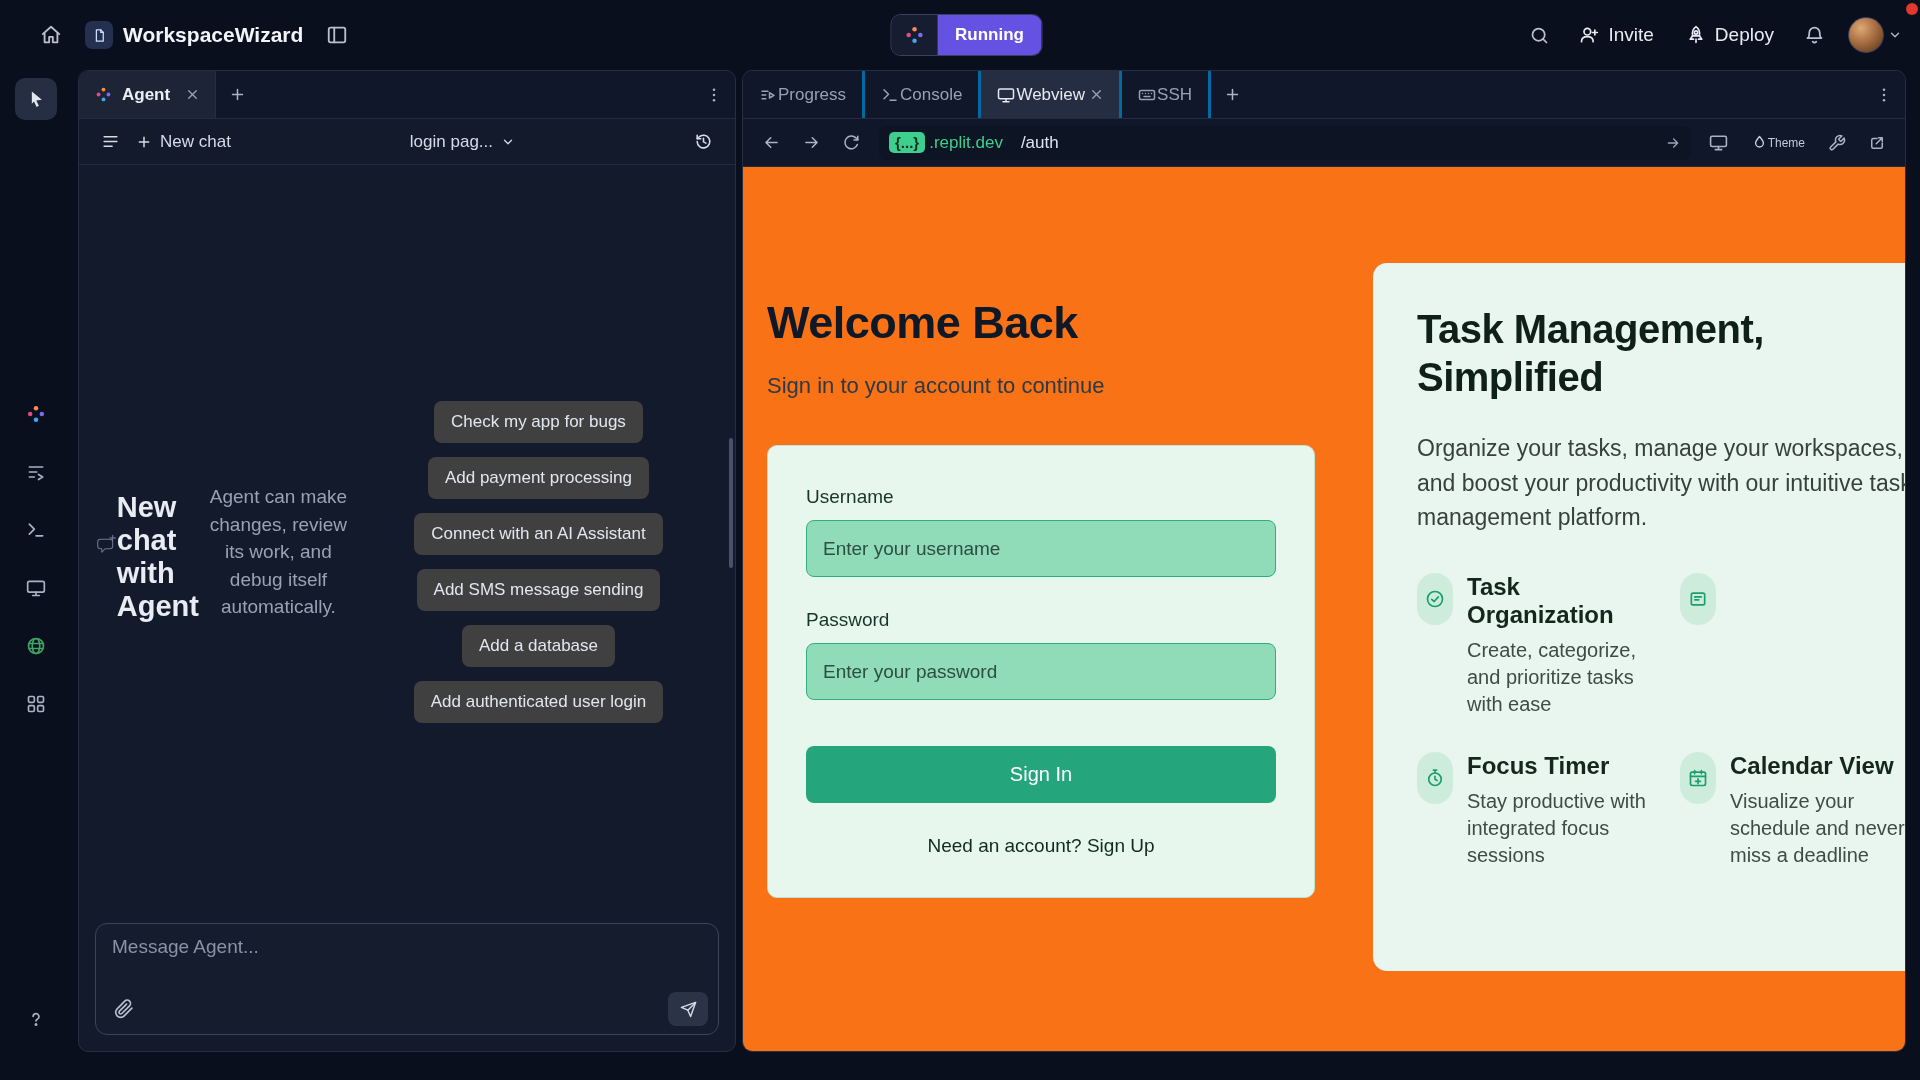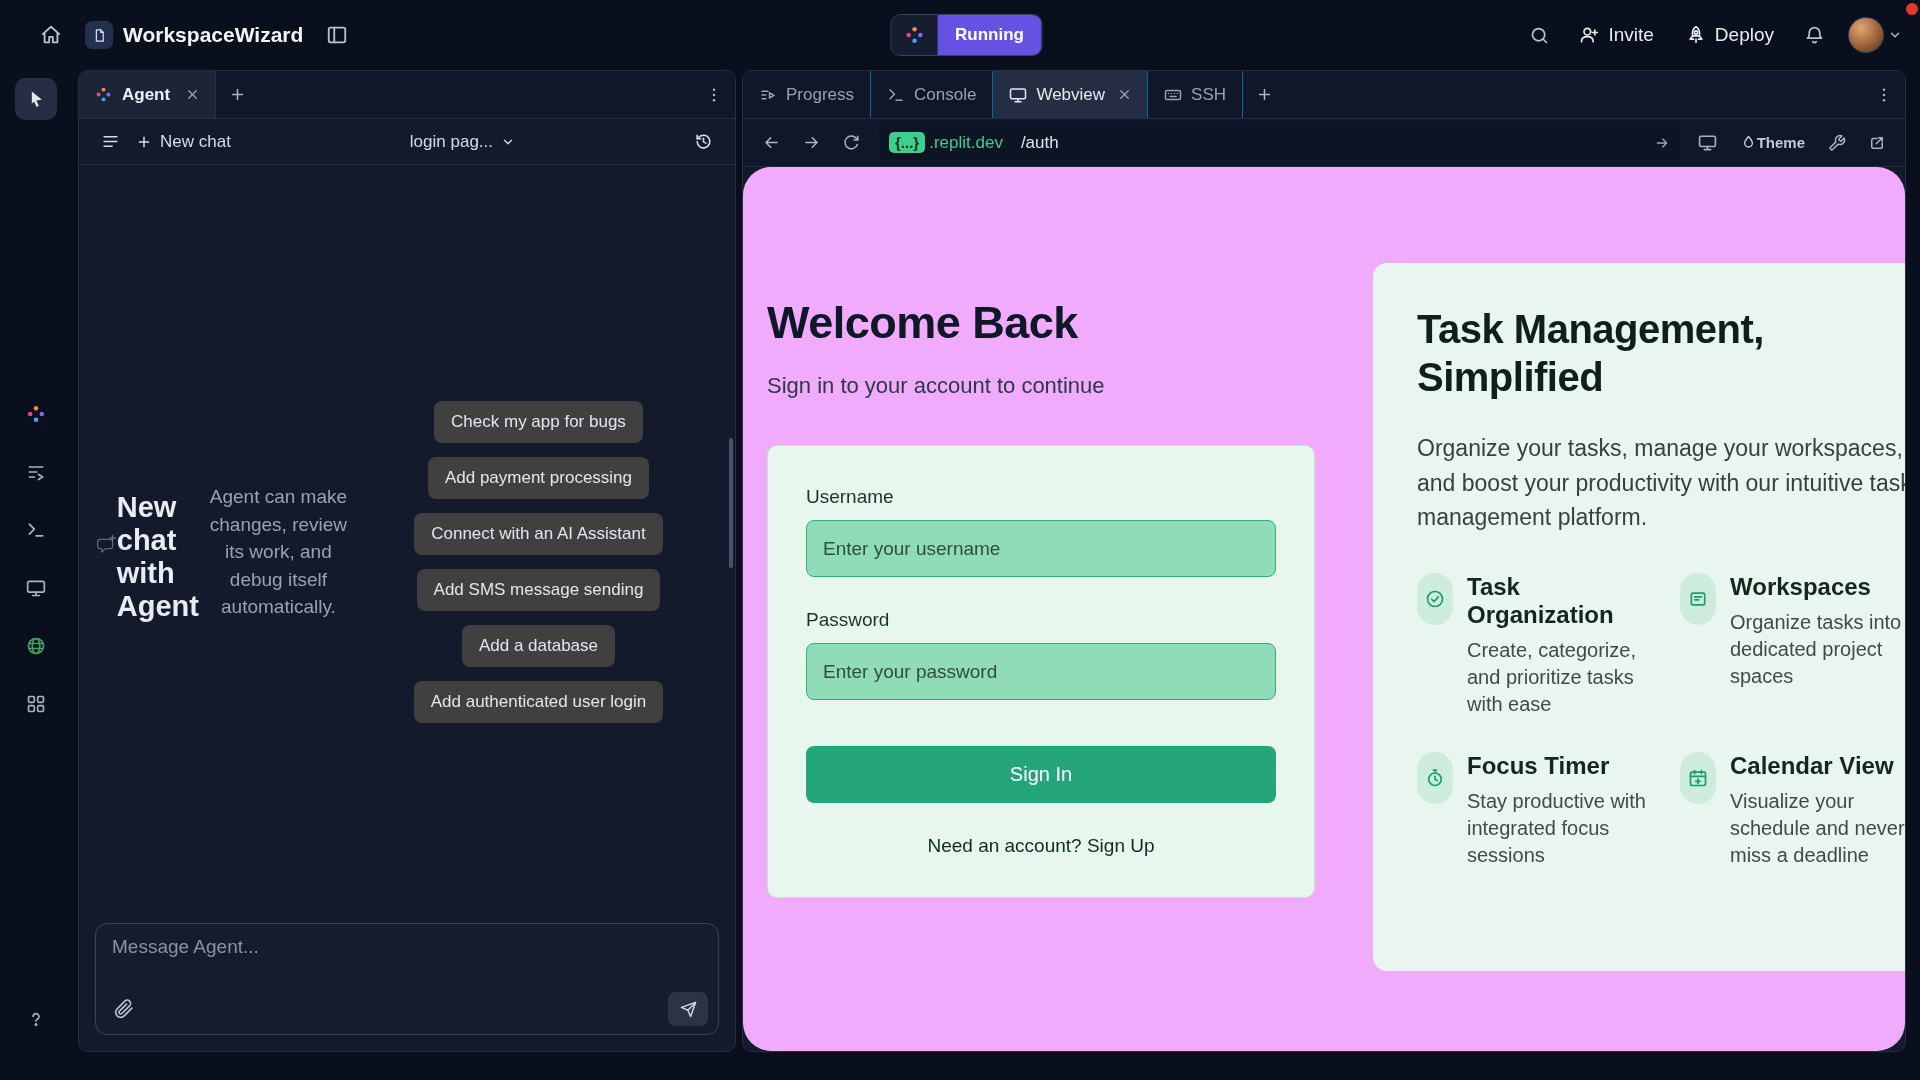--- a/index.html
+++ b/index.html
@@ -50,33 +50,33 @@
   .chips { margin-top:36px; max-width:560px; display:flex; flex-wrap:wrap; justify-content:center; gap:14px; }
   .chip { background:#404040; color:#e2e6ee; font-size:17px; padding:11px 17px; border-radius:8px; white-space:nowrap; }
   .scroll-thumb { position:absolute; right:2px; top:36%; width:4px; height:130px; border-radius:2px; background:#49516a; }
   .composer { position:relative; margin:0 16px 16px; height:112px; border:1px solid #3c4459; border-radius:12px; background:#151c2d; }
   .composer-input { position:absolute; top:12px; left:16px; right:16px; background:transparent; border:none; outline:none; color:#e7eaf2; font-size:19px; }
   .composer-input::placeholder { color:#8a93a6; }
   .composer-bottom { position:absolute; left:14px; right:10px; bottom:8px; display:flex; align-items:center; justify-content:space-between; }
   .send-btn { width:40px; height:34px; border-radius:8px; background:#2b3347; display:flex; align-items:center; justify-content:center; color:#d6dbe7; }
 
   
-  .tab { display:flex; align-items:center; gap:9px; padding:0 16px; font-size:17px; color:#98a1b3; border-right:1px solid #0369a1; }
+  .tab { display:flex; align-items:center; gap:1px; padding:0 16px; font-size:17px; color:#98a1b3; border-right:3px solid #0369a1; }
   .tab.active { background:#242d41; color:#e6e9f0; }
   .tab .close { display:flex; margin-left:4px; color:#9aa2b6; }
   .navbar { height:48px; background:#10172a; border-bottom:1px solid #232b3f; display:flex; align-items:center; gap:4px; padding:0 10px; }
   .nav-btn { width:36px; height:36px; display:flex; align-items:center; justify-content:center; color:#aab2c4; border-radius:7px; }
   .url-bar { flex:1; height:34px; margin:0 6px; background:#0d1424; border-radius:8px; display:flex; align-items:center; padding:0 10px; gap:8px; }
   .host-brace { background:#3ecf8e; color:#09301c; font-size:15px; font-weight:700; padding:2px 6px; border-radius:5px; }
   .host-text { color:#3ecf8e; font-size:17px; }
   .url-path { color:#dfe4ee; font-size:17px; margin-left:10px; }
   .url-arrow { margin-left:auto; color:#9aa3b6; display:flex; }
-  .theme-btn { display:flex; align-items:center; gap:0; color:#c3c9d6; font-size:15px; padding:0 10px; height:36px;font-weight:bold; }
-
-  .webview { flex:1; background:#f0abfc; position:relative; color:#101826;border-radius:28px; }
+  .theme-btn { display:flex; align-items:center; gap:0; color:#c3c9d6; font-size:12px; padding:0 10px; height:36px; }
+
+  .webview { flex:1; background:#f97316; position:relative; color:#101826; }
 
   
   .welcome-h1 { position:absolute; left:24px; top:130px; font-size:45px; font-weight:800; letter-spacing:-0.5px; color:#0f1826; }
   .welcome-sub { position:absolute; left:24px; top:206px; font-size:22px; color:#2d3944; }
   .form-card { position:absolute; left:24px; top:278px; width:548px; background:#e7f7ee; border:1px solid #bfe3d0; border-radius:10px; padding:40px 38px; }
   .field-label { display:block; font-size:19px; color:#17352a; }
   .field-input { width:100%; height:57px; margin-top:12px; background:#90dbb8; border:1.5px solid #2fae7f; border-radius:8px; padding:0 16px; font-size:19px; color:#173a2c; outline:none; }
   .field-input::placeholder { color:#2c4f41; }
   .group2 { margin-top:32px; }
   .submit-btn { margin-top:46px; width:100%; height:57px; background:#25a57c; color:#fff; font-size:20px; border-radius:8px; }
@@ -456,24 +456,20 @@
               <div class="f-desc">Create, categorize, and prioritize tasks with ease</div>
             </div>
           </div>
           <div class="feature">
             <span class="f-icon">
               <svg width="20" height="20" viewBox="0 0 24 24" fill="none" stroke="currentColor" stroke-width="2" stroke-linecap="round" stroke-linejoin="round">
                   <rect x="4" y="5" width="16" height="14" rx="2"></rect>
                   <path d="M8 9.5h8M8 13h5"></path>
                 </svg>
             </span>
-            <div>
-              <div class="f-title">Workspaces</div>
-              <div class="f-desc">Organize tasks into dedicated project spaces</div>
-            </div>
           </div>
           <div class="feature">
             <span class="f-icon">
               <svg width="20" height="20" viewBox="0 0 24 24" fill="none" stroke="currentColor" stroke-width="2" stroke-linecap="round" stroke-linejoin="round">
                   <circle cx="12" cy="13.5" r="7.5"></circle>
                   <path d="M12 10v3.5l2.5 1.5M10 2.5h4M12 2.5V6"></path>
                 </svg>
             </span>
             <div>
               <div class="f-title">Focus Timer</div>

